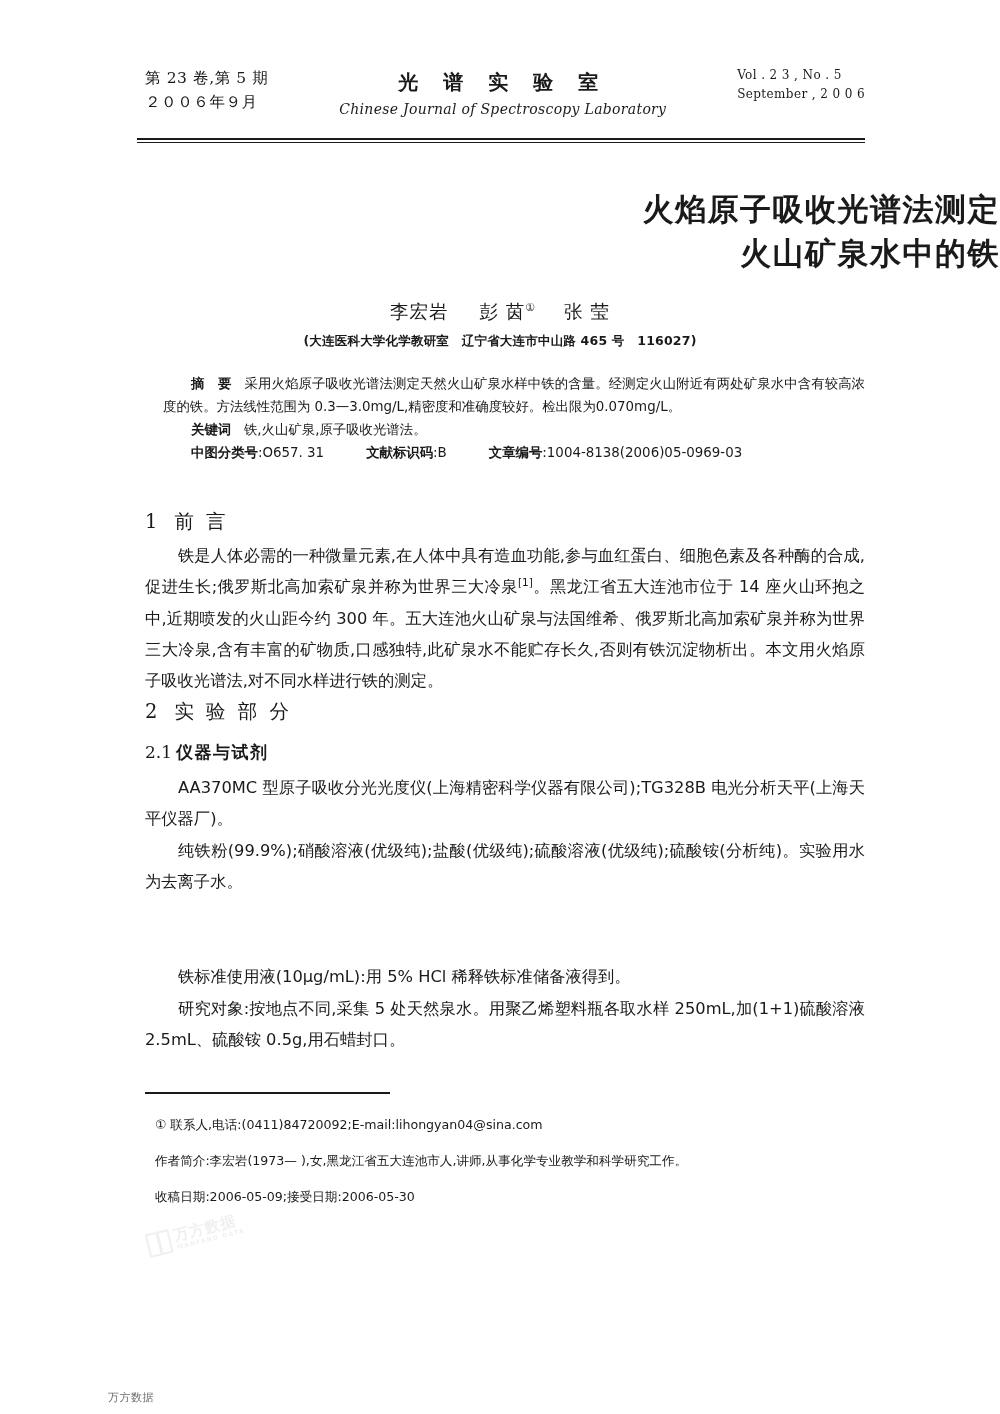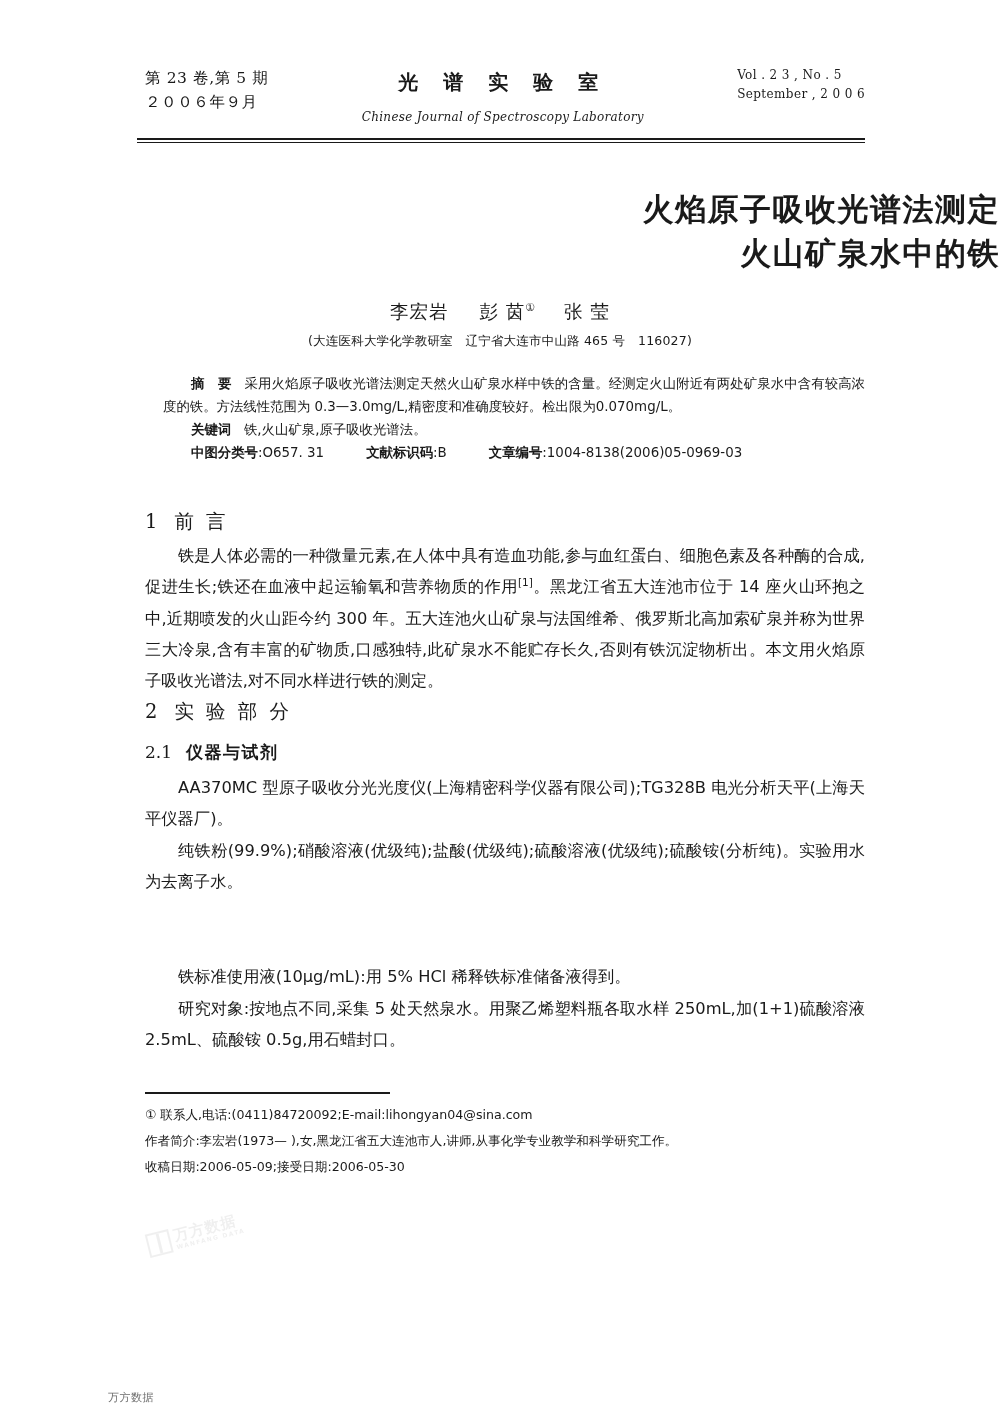--- a/index.html
+++ b/index.html
@@ -44,23 +44,23 @@
   .journal-cn {
     font-family: "DejaVu Sans", "Liberation Sans", sans-serif;
     font-weight: bold;
     font-size: 20px;
     letter-spacing: 9px;
     white-space: nowrap;
   }
   .journal-en {
     font-family: "DejaVu Serif", "Liberation Serif", serif;
     font-style: italic;
-    font-size: 12px;
+    font-size: 14px;
     letter-spacing: 0.3px;
-    margin-top: 10px;
+    margin-top: 1px;
     white-space: nowrap;
   }
   .runhead-right {
     font-family: "DejaVu Serif", "Liberation Serif", serif;
     font-size: 12px;
     letter-spacing: 0.4px;
     text-align: left;
     white-space: nowrap;
   }
 
@@ -100,21 +100,21 @@
     vertical-align: super;
     letter-spacing: 0;
   }
   .affil {
     position: absolute;
     left: 0; top: 333px;
     width: 1000px;
     text-align: center;
     font-family: "DejaVu Sans", "Liberation Sans", sans-serif;
     font-size: 12.5px;
-    font-weight: normal;
+    font-weight: bold;
     letter-spacing: 0.2px;
   }
 
   
   .abs {
     position: absolute;
     left: 163px;
     top: 372px;
     width: 702px;
     font-family: "DejaVu Sans", "Liberation Sans", sans-serif;
@@ -146,21 +146,21 @@
     left: 145px;
     font-family: "DejaVu Sans", "Liberation Sans", sans-serif;
     font-weight: bold;
     font-size: 17px;
     letter-spacing: 1.5px;
   }
   .h2 .num {
     font-family: "DejaVu Serif", "Liberation Serif", serif;
     font-weight: normal;
     letter-spacing: 0;
-    margin-right: 14px;
+    margin-right: 4px;
     text-align: center;
   }
   .para {
     position: absolute;
     left: 145px;
     width: 720px;
     font-family: "DejaVu Sans", "Liberation Sans", sans-serif;
     font-size: 16.3px;
     line-height: 1.92;
     text-align: justify;
@@ -183,21 +183,21 @@
   }
   .footnotes {
     position: absolute;
     left: 145px;
     top: 1102px;
     width: 720px;
     font-family: "DejaVu Sans", "Liberation Sans", sans-serif;
     font-size: 12.6px;
     line-height: 2.05;
   }
-  .footnotes p { margin: 0; }
+  .footnotes p { margin: 10px; }
 
   
   .wm-box {
     position: absolute;
     left: 143px;
     top: 1228px;
     width: 120px;
     height: 38px;
     opacity: 0.085;
     transform: rotate(-14deg);
@@ -280,21 +280,21 @@
   <div class="abs">
     <p class="indent"><span class="lbl">摘　要</span>&nbsp;&nbsp;&nbsp;<span>采用火焰原子吸收光谱法测定天然火山矿泉水样中铁的含量。经测定火山附近有两处矿泉水中含有较高浓度的铁。方法线性范围为 0.3—3.0mg/L,精密度和准确度较好。检出限为0.070mg/L。</span></p>
     <p class="indent"><span class="lbl">关键词</span>&nbsp;&nbsp;&nbsp;<span>铁,火山矿泉,原子吸收光谱法。</span></p>
     <p class="indent abs-meta"><span class="lbl">中图分类号</span><span>:O657. 31</span><span class="gap"></span><span class="lbl">文献标识码</span><span>:B</span><span class="gap"></span><span class="lbl">文章编号</span><span>:1004-8138(2006)05-0969-03</span></p>
   </div>
 
   <div class="h1" style="top:508px">
     <span class="num">1</span><span>前 言</span>
   </div>
 
-  <div class="para" style="top:540px"><span>铁是人体必需的一种微量元素,在人体中具有造血功能,参与血红蛋白、细胞色素及各种酶的合成,促进生长;铁还在血液中起运输氧和营养物质的作用</span><span class="sup">[1]</span><span>。黑龙江省五大连池市位于 14 座火山环抱之中,近期喷发的火山距今约 300 年。五大连池火山矿泉与法国维希、俄罗斯北高加索矿泉并称为世界三大冷泉,含有丰富的矿物质,口感独特,此矿泉水不能贮存长久,否则有铁沉淀物析出。本文用火焰原子吸收光谱法,对不同水样进行铁的测定。</span></div>
+  <div class="para" style="top:540px"><span>铁是人体必需的一种微量元素,在人体中具有造血功能,参与血红蛋白、细胞色素及各种酶的合成,促进生长;俄罗斯北高加索矿泉并称为世界三大冷泉</span><span class="sup">[1]</span><span>。黑龙江省五大连池市位于 14 座火山环抱之中,近期喷发的火山距今约 300 年。五大连池火山矿泉与法国维希、俄罗斯北高加索矿泉并称为世界三大冷泉,含有丰富的矿物质,口感独特,此矿泉水不能贮存长久,否则有铁沉淀物析出。本文用火焰原子吸收光谱法,对不同水样进行铁的测定。</span></div>
 
   <div class="h1" style="top:698px">
     <span class="num">2</span><span>实 验 部 分</span>
   </div>
 
   <div class="h2" style="top:741px">
     <span class="num">2.1</span><span>仪器与试剂</span>
   </div>
 
   <div class="para" style="top:772px">AA370MC 型原子吸收分光光度仪(上海精密科学仪器有限公司);TG328B 电光分析天平(上海天平仪器厂)。</div>

